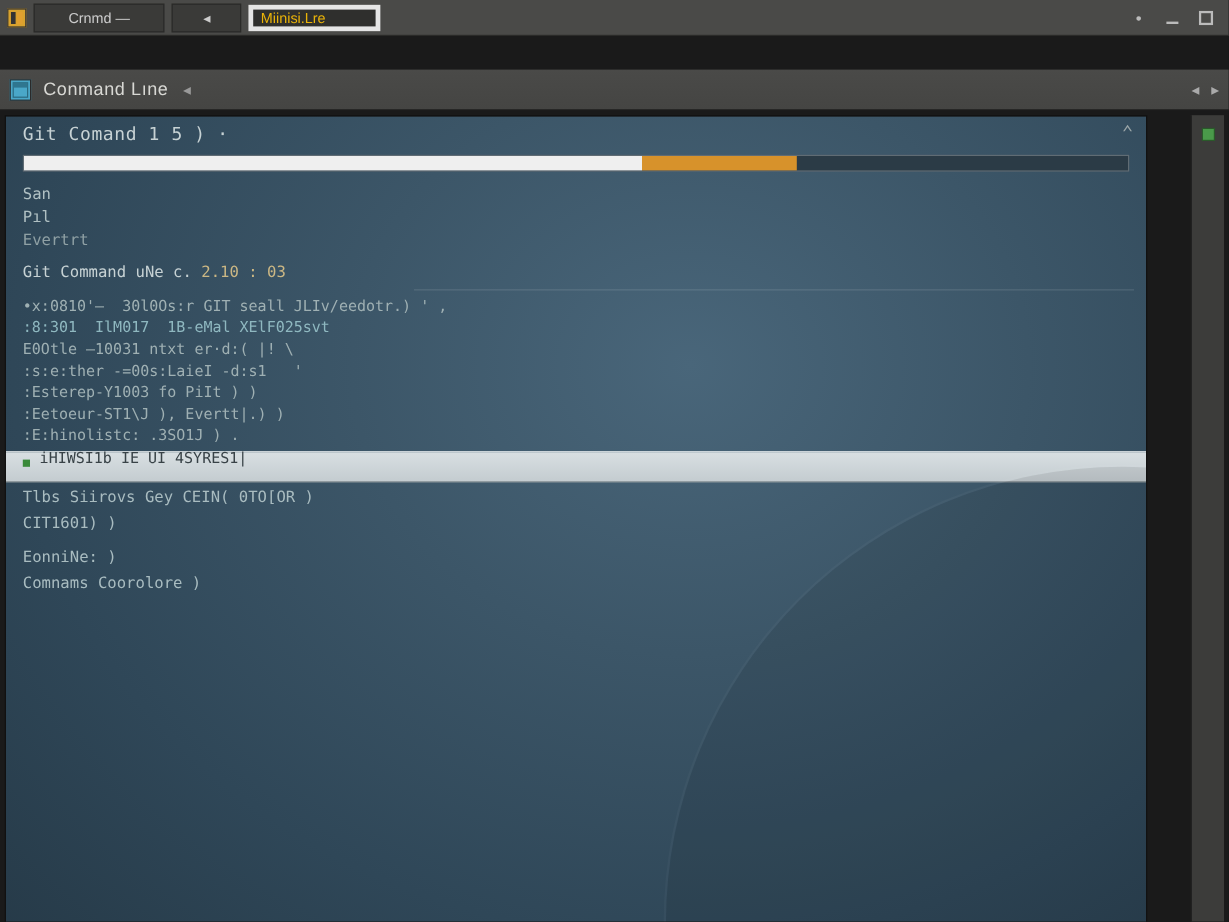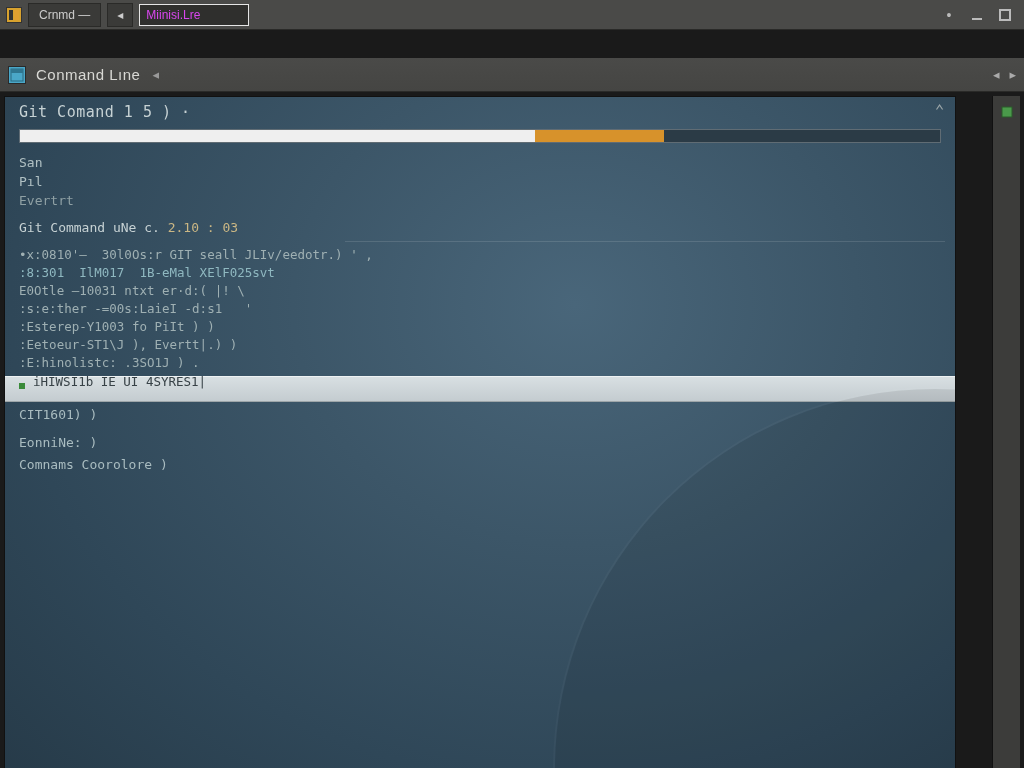--- a/index.html
+++ b/index.html
@@ -24,34 +24,34 @@
   .titlebar .app-icon {
     width: 16px; height: 16px;
     background: #d8a22e;
     border: 1px solid #333;
     margin-right: 6px;
     display: flex; align-items: center; justify-content: center;
   }
   .titlebar .tab {
     display: flex; align-items: center;
     height: 24px;
-    padding: 0 10px;
+    padding: 0 28px;
     margin-right: 6px;
     background: #3a3a38;
     border: 1px solid #2a2a28;
     color: #ccc;
     font-size: 12px;
     cursor: pointer;
   }
   .titlebar .tab-input {
     background: #2f2f2d;
-    border: 1px solid #e5e5e5;
+    border: 4px solid #e5e5e5;
     height: 22px;
     width: 110px;
-    color: #d946ef;
+    color: #eab308;
     padding: 0 6px;
     margin-right: 8px;
     font-size: 12px;
   }
   .titlebar .spacer { flex: 1; }
   .titlebar .win-controls { display: flex; gap: 14px; align-items: center; padding-right: 6px; }
   .titlebar .win-btn { width: 14px; height: 14px; display:flex; align-items:center; justify-content:center; color:#bbb; cursor:pointer; font-size:14px; }
 
   
   .toolbar {
@@ -323,20 +323,21 @@
       <div class="bl">:Eetoeur-ST1\J ), Evertt|.) )</div>
       <div class="bl">:E:hinolistc: .3SO1J ) .</div>
     </div>
 
     <div class="sel-band">
       <div class="sel-marker"></div>
       <span>iHIWSI1b IE UI 4SYRES1|</span>
     </div>
 
     <div class="lower-block">
+      <div class="lb">Tlbs Siirovs Gey CEIN( 0TO[OR )</div>
       <div class="lb">CIT1601) )</div>
       <div class="lb" style="margin-top:6px;">EonniNe: )</div>
       <div class="lb">Comnams Coorolore )</div>
     </div>
 
   </div>
 
   <div class="sidebar">
     <div class="sb-btn">
       <svg width="12" height="12" viewBox="0 0 12 12">

